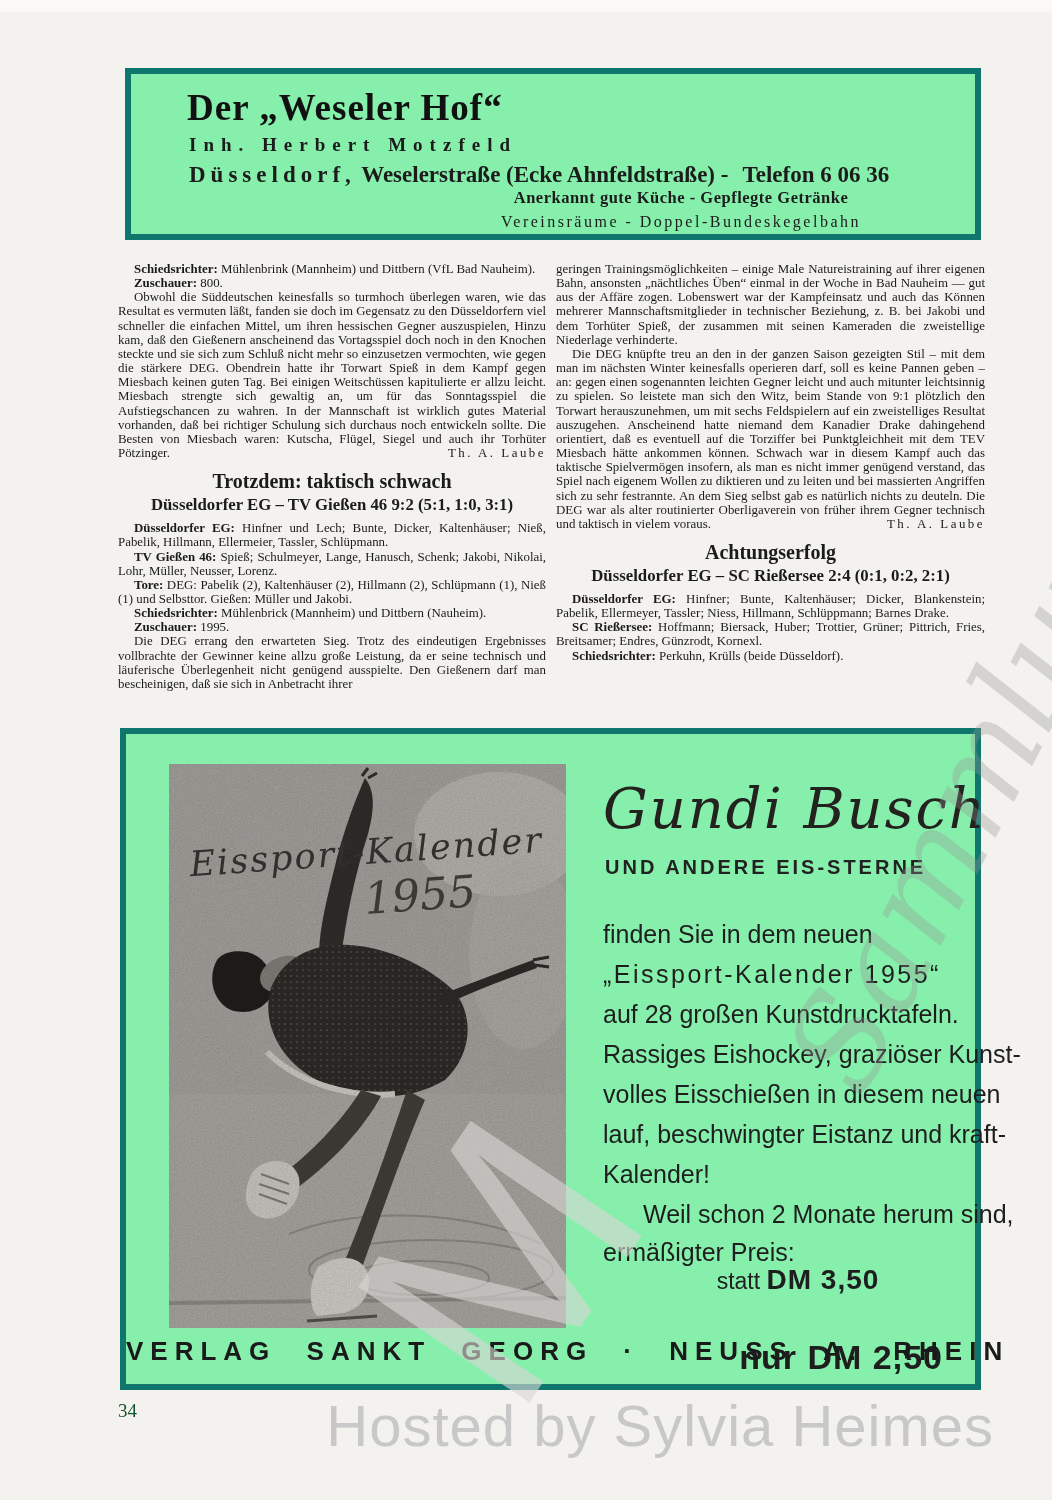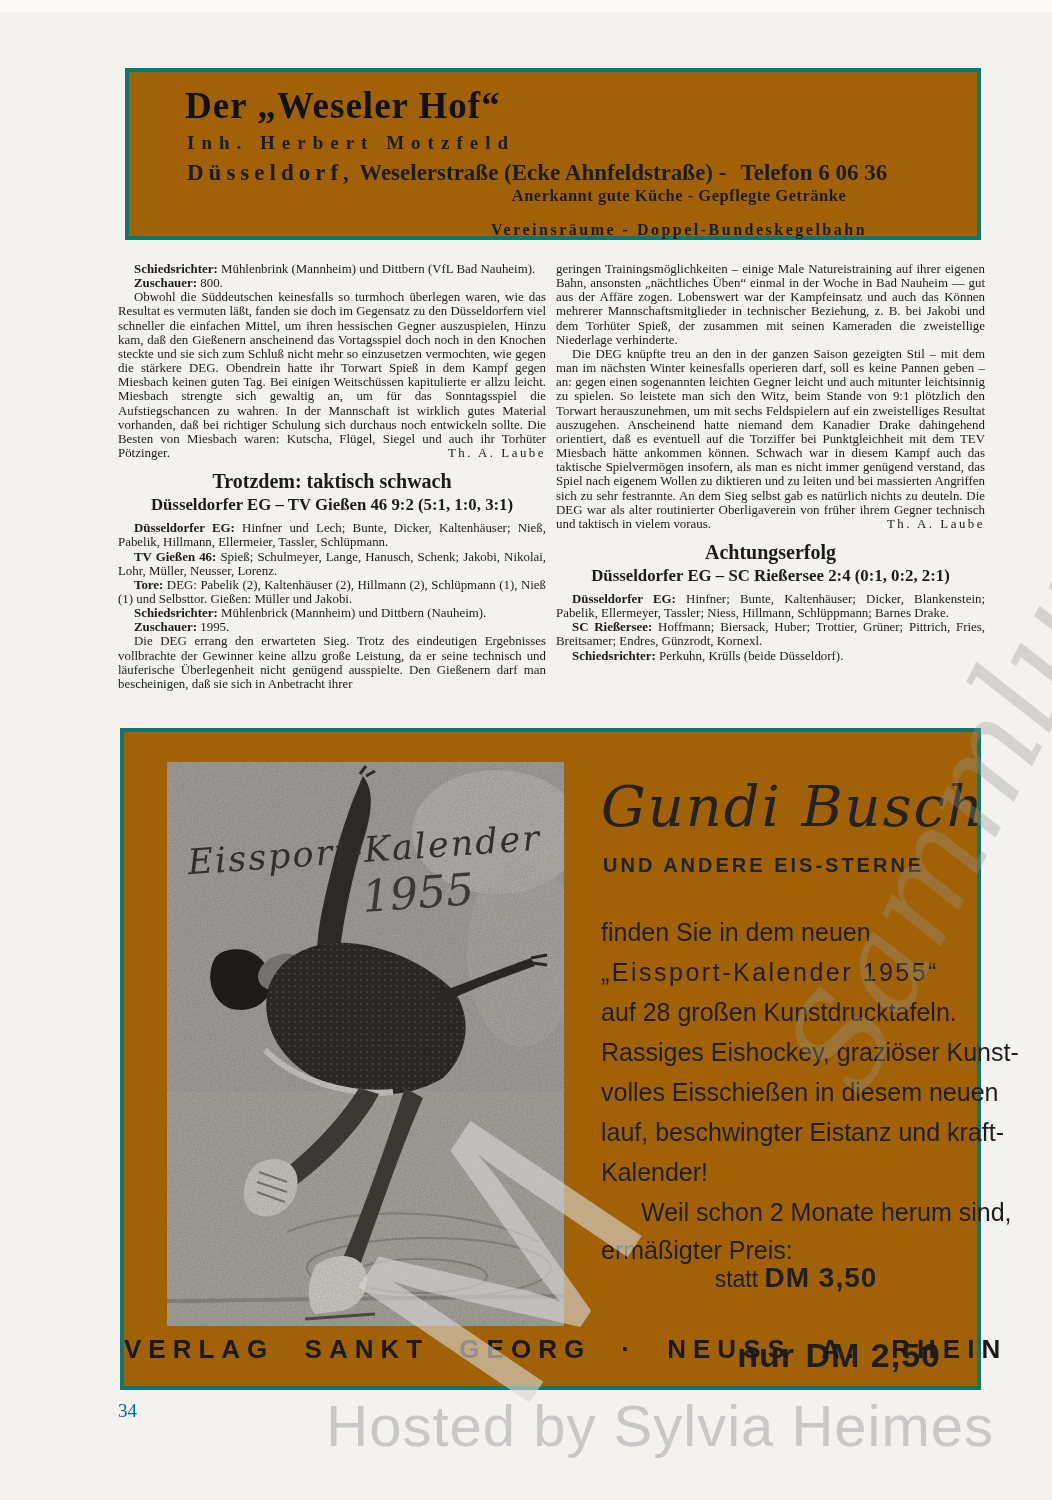--- a/index.html
+++ b/index.html
@@ -4,30 +4,30 @@
 <style>
   * { margin:0; padding:0; box-sizing:border-box; }
   body { background:#e8e6e2; font-family:"Liberation Serif", serif; }
   .page {
     position:relative; width:1052px; height:1500px; margin:0 auto;
     background:#f3f2ee; overflow:hidden; color:#1c1c1c;
   }
   .scan-top { position:absolute; top:0; left:0; right:0; height:12px; background:#faf9f7; }
 
   
-  .box { position:absolute; border:4px solid #0f766e; background:#a16207; }
+  .box { position:absolute; border:6px solid #0f766e; background:#86efac; }
   .top-ad { left:125px; top:68px; width:856px; height:172px; }
   .wh-title   { position:absolute; left:56px; top:12px;  font-size:37px; font-weight:bold; letter-spacing:1px; color:#111; }
   .wh-owner   { position:absolute; left:58px; top:60px;  font-size:19px; font-weight:bold; letter-spacing:7px; }
   .wh-address { position:absolute; left:58px; top:88px;  font-size:23px; font-weight:bold; white-space:nowrap; }
   .wh-address .city { letter-spacing:5px; }
   .wh-address .tel  { margin-left:14px; }
   .wh-sub   { position:absolute; left:250px; top:114px; width:600px; text-align:center; }
   .wh-line1 { font-size:16.5px; font-weight:bold; letter-spacing:0.5px; }
-  .wh-line2 { font-size:16px;  font-weight:bold; letter-spacing:2.5px; margin-top:15px; }
+  .wh-line2 { font-size:16px;  font-weight:normal; letter-spacing:2.5px; margin-top:5px; }
 
   
   .col {
     position:absolute; top:262px; width:428px;
     font-size:12.9px; line-height:14.15px; text-align:justify; color:#1b1b1b;
   }
   .col-left  { left:118px; }
   .col-right { left:556px; width:429px; }
   .col p { text-indent:16px; margin:0; }
   .col p.noindent { text-indent:0; }
@@ -54,21 +54,21 @@
   .statt  { position:absolute; left:2px; top:522px; width:390px; text-align:center; font-size:23px; }
   .statt b { font-size:28px; letter-spacing:1px; }
   .nur    { position:absolute; left:2px; top:550px; width:390px; text-align:right; padding-right:50px; font-size:34px; font-weight:bold; letter-spacing:1px;margin-top:46px; }
   .publisher {
     position:absolute; left:0; top:602px; width:100%; text-align:center;
     font-family:"Liberation Sans", sans-serif; font-weight:bold;
     font-size:26px; letter-spacing:7px; word-spacing:16px; color:#1a1a1a; white-space:nowrap;
   }
 
   
-  .pageno { position:absolute; left:118px; top:1400px; font-size:19px; color:#0369a1; }
+  .pageno { position:absolute; left:118px; top:1400px; font-size:19px; color:#14532d; }
   .wm-hosted {
     position:absolute; right:58px; top:1392px;
     font-family:"Liberation Sans", sans-serif; font-size:58px; color:#c8c8c8; letter-spacing:1px; white-space:nowrap;
   }
   .wm-diag {
     position:absolute; pointer-events:none; z-index:6;
     font-family:"DejaVu Serif", serif; font-style:italic; white-space:nowrap;
   }
   .wm-s { left:756px; top:1046px; font-size:128px; color:rgba(150,150,150,0.33); transform-origin:0 0; transform:rotate(-63deg); }
   .wm-m { left:286px; top:1268px; font-size:300px; font-family:"Liberation Sans", sans-serif; color:rgba(216,215,212,0.62); transform-origin:0 0; transform:rotate(-56deg); font-style:normal; }

